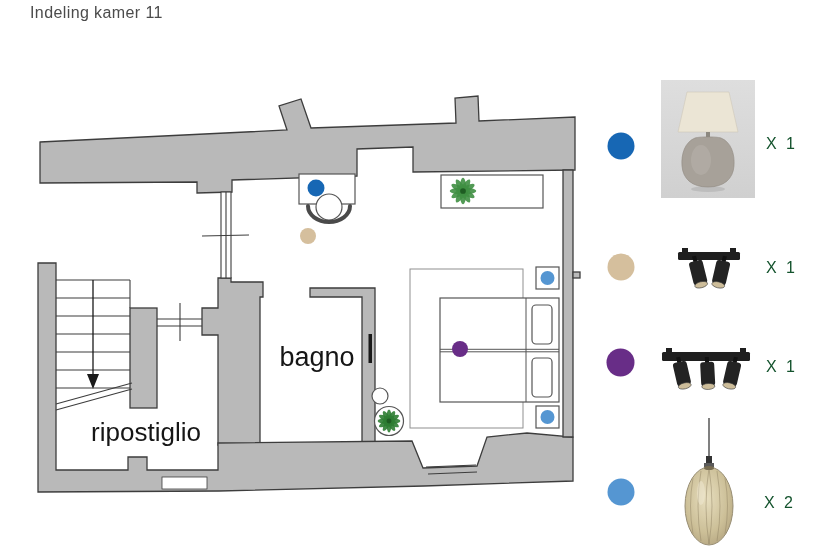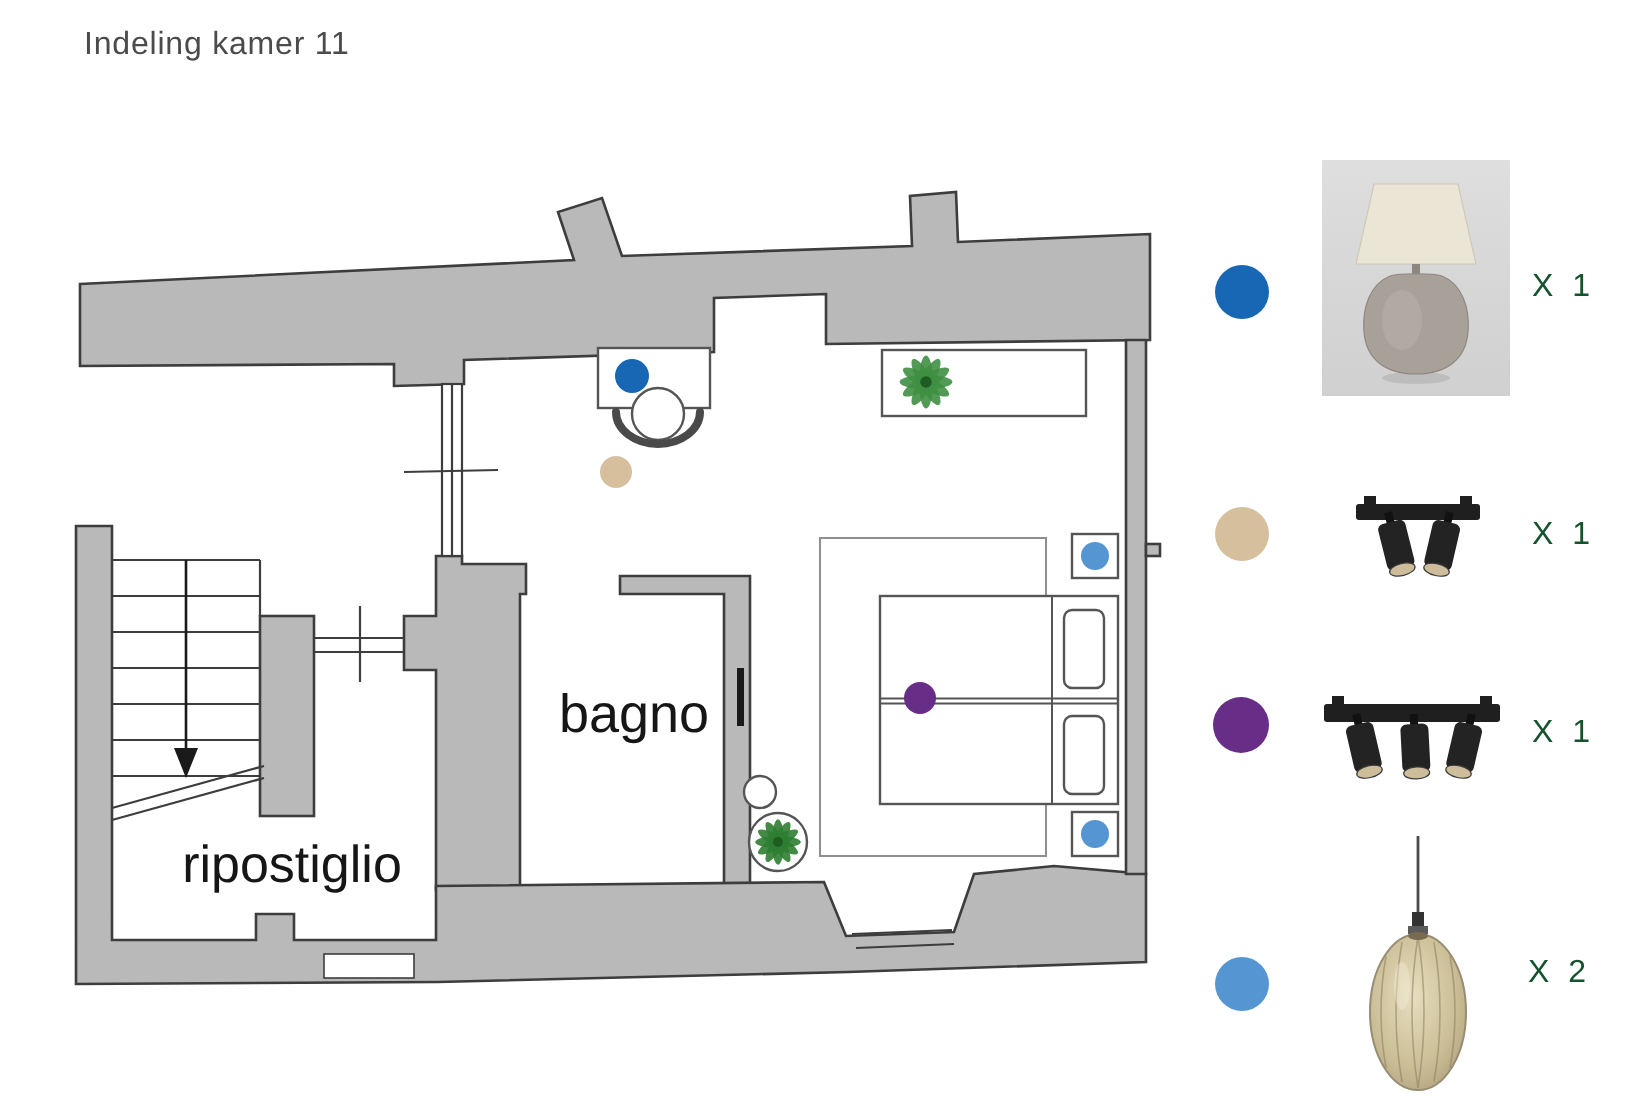--- a/index.html
+++ b/index.html
@@ -1,21 +1,21 @@
 <!DOCTYPE html>
 <html><head>
 <meta charset="utf-8">
 <style>
   html,body{margin:0;padding:0;}
   body{
     width:820px;height:560px;background:#ffffff;position:relative;overflow:hidden;
     font-family:"Liberation Sans", sans-serif;
   }
   .page-title{
-    position:absolute;left:30px;top:14px;font-size:16px;color:#4b4b4b;letter-spacing:.4px;margin-left:12px;
+    position:absolute;left:30px;top:4px;font-size:16px;color:#4b4b4b;letter-spacing:.4px;
   }
   .plan-svg{position:absolute;left:0;top:0;}
   .wall{fill:#b9b9b9;stroke:#3d3d3d;stroke-width:1.3;stroke-linejoin:miter;}
   .thinline{stroke:#3d3d3d;stroke-width:1.1;fill:none;}
   .furn{fill:#ffffff;stroke:#555;stroke-width:1.2;}
   .room-label{fill:#161616;font-family:"Liberation Sans",sans-serif;}
   .legend-row{position:absolute;left:600px;width:220px;}
   .legend-qty{
     position:absolute;font-size:16px;color:#14532d;letter-spacing:2.5px;white-space:nowrap;
   }
@@ -205,14 +205,14 @@
       </radialGradient>
     </defs>
     <line x1="27" y1="0" x2="27" y2="40" stroke="#4a4a4a" stroke-width="1.4"></line>
     <rect x="24" y="38" width="6" height="8" fill="#333"></rect>
     <rect x="22" y="45" width="10" height="4" fill="#5a5a5a"></rect>
     <ellipse cx="27" cy="88" rx="24" ry="39" fill="url(#glassGrad)" stroke="#8f8468" stroke-width="1" opacity="0.92"></ellipse>
     <path d="M11,60 Q6,88 11,116 M19,53 Q13,88 19,123 M27,50 Q21,88 27,126 M35,53 Q41,88 35,123 M43,60 Q48,88 43,116 M27,50 Q33,88 27,126" stroke="#8a7d5e" stroke-width="0.8" fill="none" opacity="0.55"></path>
     <ellipse cx="27" cy="50" rx="5" ry="2" fill="#776c50"></ellipse>
     <ellipse cx="19" cy="75" rx="4" ry="12" fill="#f2ecd6" opacity="0.45"></ellipse>
   </svg>
-  <span class="legend-qty" style="left:164px;top:60px;">X 2</span>
+  <span class="legend-qty" style="left:164px;top:76px;">X 2</span>
 </div>
 
 </body></html>

